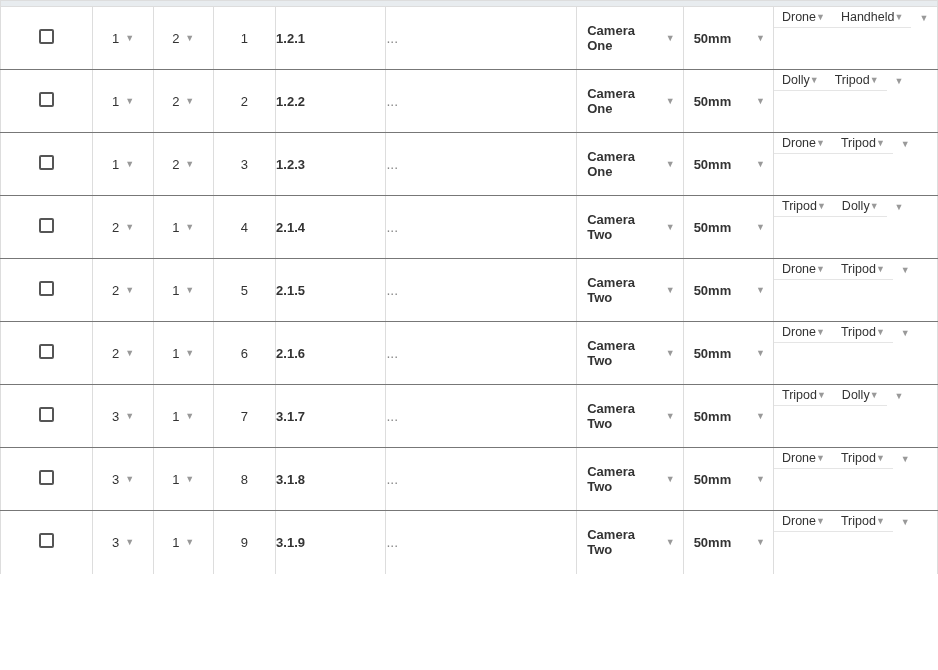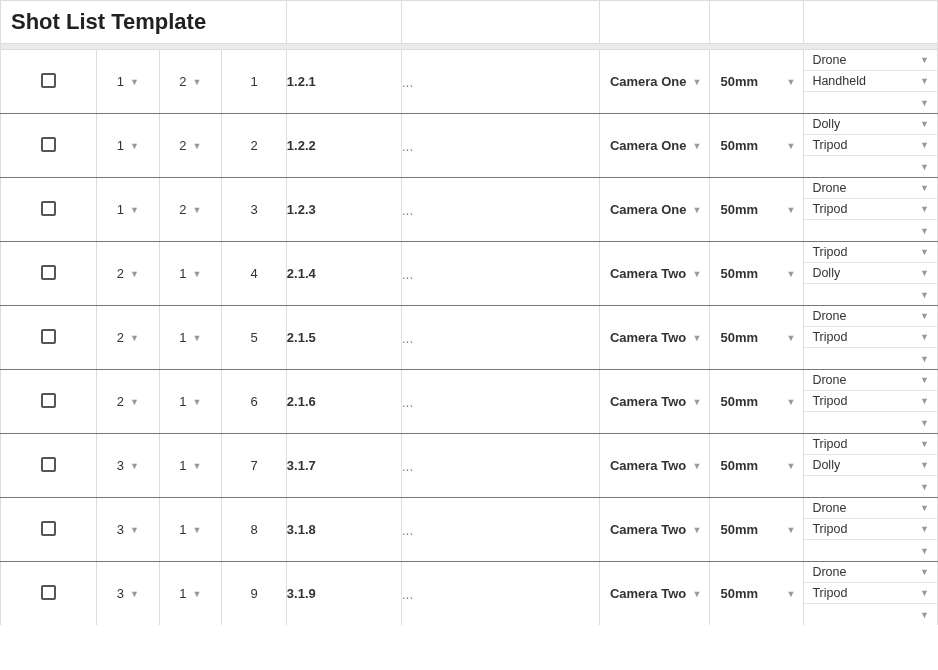--- a/index.html
+++ b/index.html
@@ -87,49 +87,41 @@
       font-size: 9px;
       color: #999;
     }
     .desc-cell {
       padding-left: 14px;
       color: #888;
       font-size: 14px;
     }
     .equip-stack {
       display: flex;
-      flex-direction: column;
+      flex-direction: row;
       height: 100%;
     }
     .equip-line {
       display: flex;
       align-items: center;
       justify-content: space-between;
       padding: 0 8px;
       height: 21px;
       font-size: 12.5px;
       border-bottom: 1px solid #e5e5e5;
       cursor: pointer;
     }
     .equip-line:last-child { border-bottom: none; }
     .equip-line .lab { flex: 1; }
   </style>
 </head>
 <body>
 
 <table class="sheet">
   <tbody id="tbody">
-    <tr class="title-row">
-      <td class="title-cell" colspan="4">Shot List Template</td>
-      <td></td>
-      <td></td>
-      <td></td>
-      <td></td>
-      <td></td>
-    </tr>
     <tr class="spacer-row">
         <td colspan="9"></td>
       </tr>
   <tr class="data-row">
         <td class="col-complete"><span class="checkbox"></span></td>
         <td class="col-scene">
           <div class="dd">
             <span>1</span>
             <span class="chev">▼</span>
           </div>

